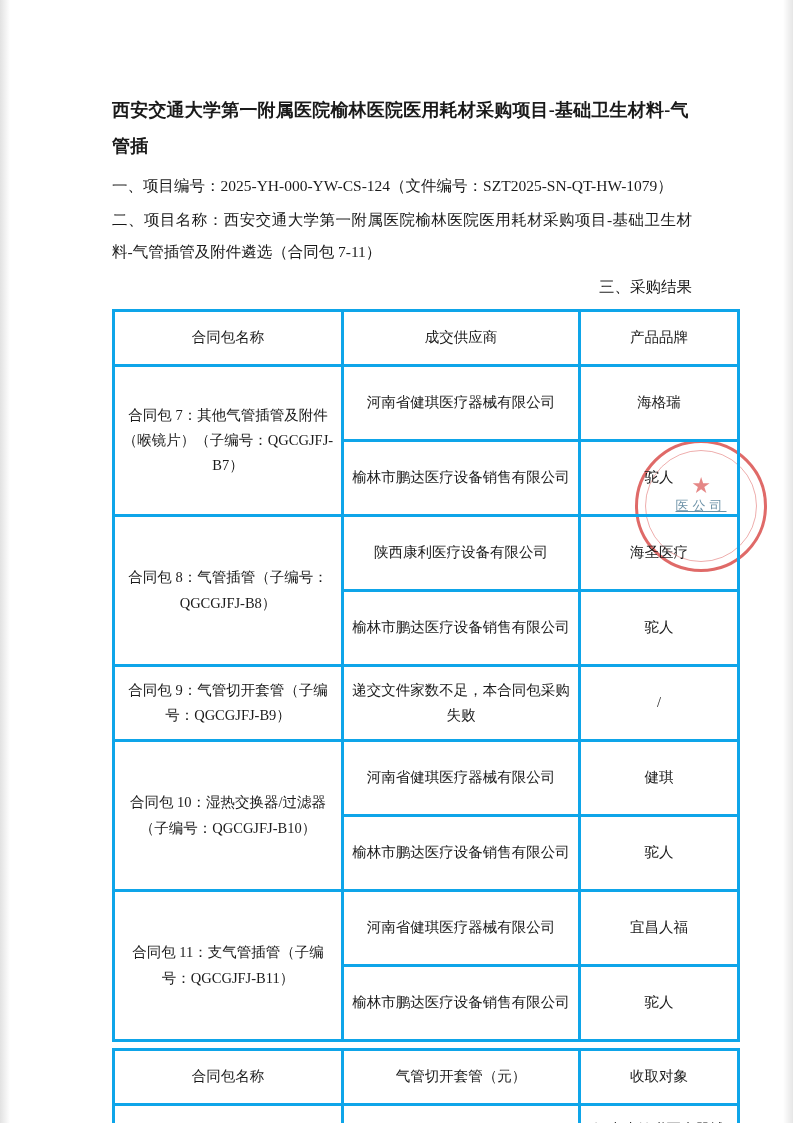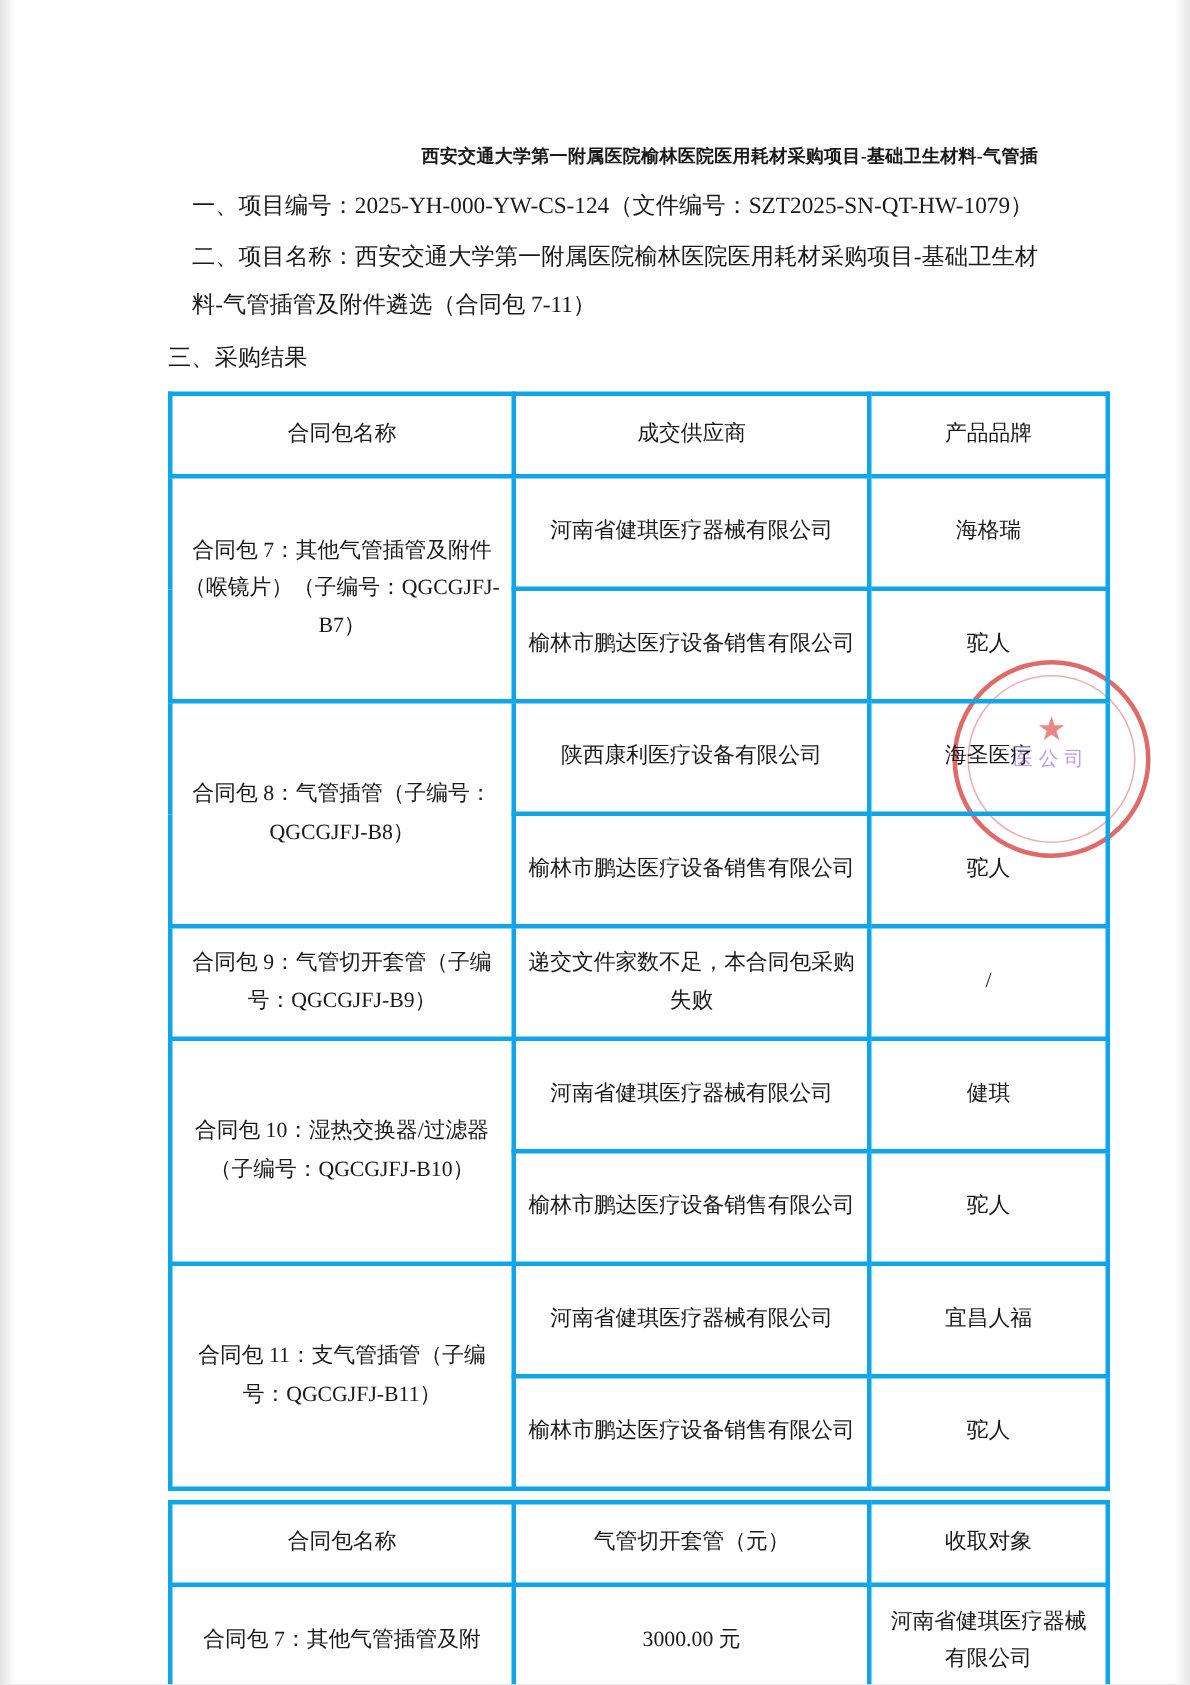--- a/index.html
+++ b/index.html
@@ -18,41 +18,42 @@
     overflow: hidden;
     box-sizing: border-box;
   }
   .content {
     position: absolute;
     left: 112px;
     top: 92px;
     width: 580px;
   }
   .doc-title {
-    text-align: right;
-    font-size: 12px;
+    text-align: left;
+    font-size: 18px;
     font-weight: bold;
     line-height: 2.0;
     letter-spacing: 0.2px;
     margin: 0 0 6px 0;
   }
   .doc-title .line2 {
     display: block;
   }
   .para {
     font-size: 15.5px;
     line-height: 2.05;
-    margin: 2px 0 2px 16px;
+    margin: 2px 0 2px 0;
     text-align: justify;
   }
   .section-head {
     font-size: 15.5px;
     line-height: 2.05;
     margin: 4px 0 6px 0;
     font-weight: normal;
+    text-align: right;
   }
   table.grid {
     border-collapse: collapse;
     width: 580px;
     margin: 2px 0 6px 0;
     table-layout: fixed;
   }
   table.grid td, table.grid th {
     border: 3px solid #0ea5e9;
     font-size: 14.5px;
@@ -93,25 +94,26 @@
     height: 112px;
     border-radius: 50%;
     border: 1px solid rgba(212,49,47,0.55);
     box-sizing: border-box;
   }
   .seal-text {
     position: absolute;
     left: 50%;
     top: 50%;
     transform: translate(-50%, -50%);
-    color: #8b5cf6;
+    color: #0c4a6e;
     font-size: 13px;
     letter-spacing: 4px;
     white-space: nowrap;
     opacity: 0.85;
+    text-decoration: underline;
   }
   .seal-star {
     position: absolute;
     left: 50%;
     top: 34%;
     transform: translate(-50%, -50%);
     color: #d4312f;
     font-size: 22px;
     opacity: 0.8;
   }

